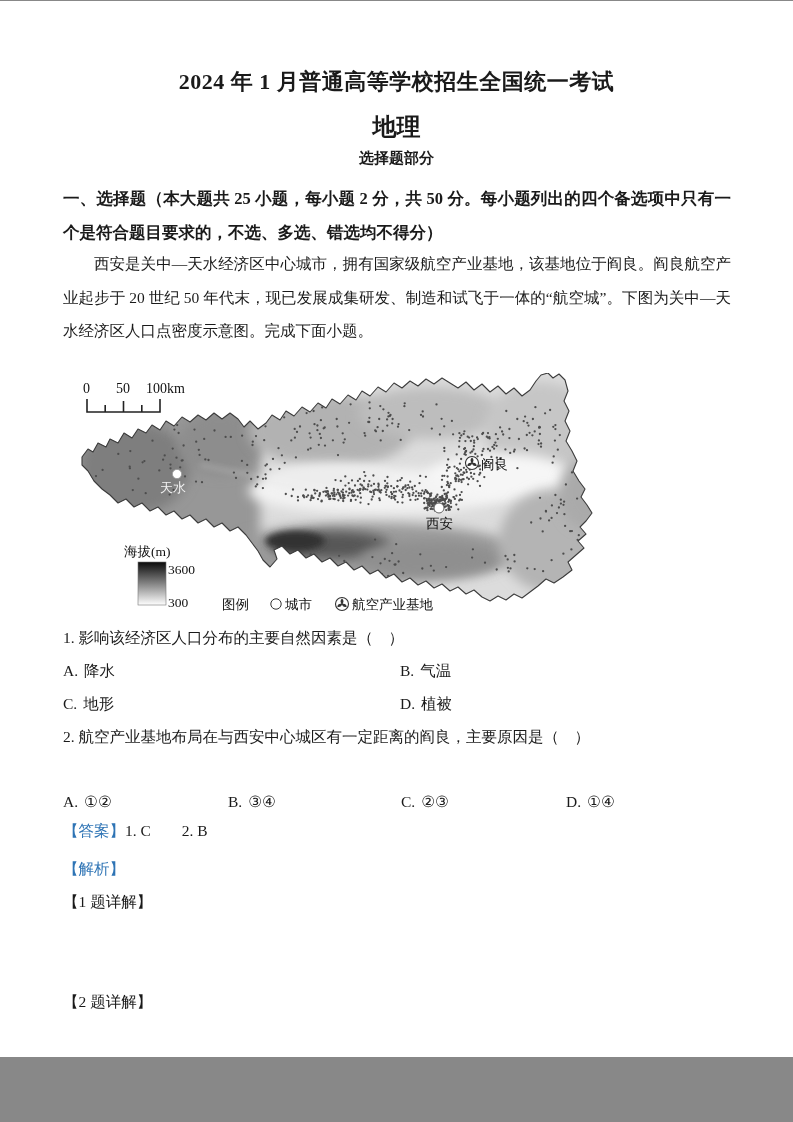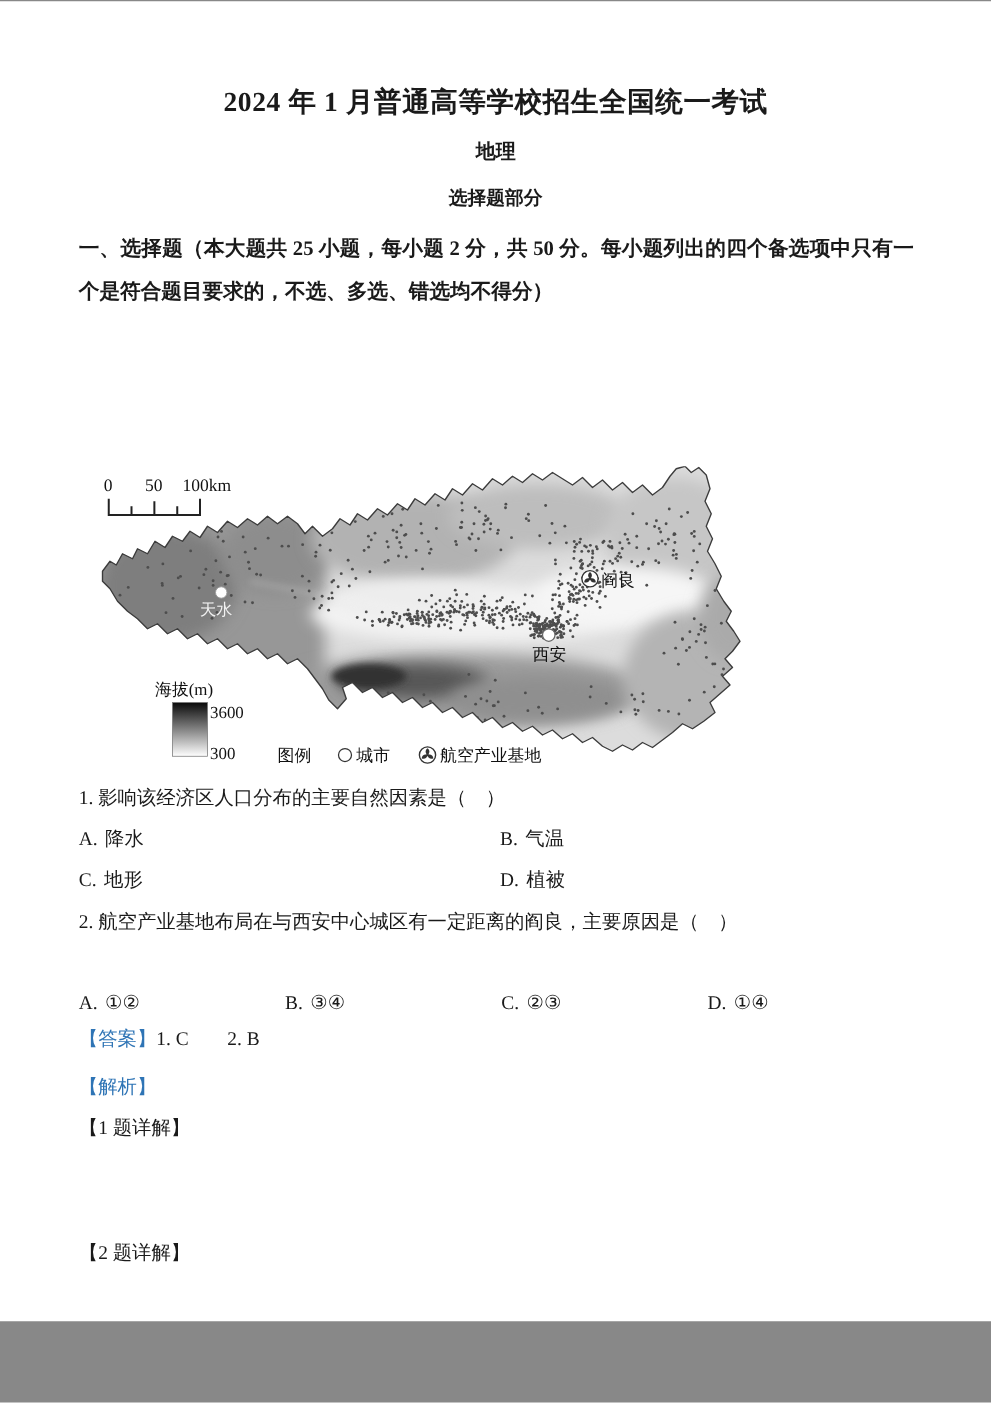--- a/index.html
+++ b/index.html
@@ -4,21 +4,21 @@
 <style>
   html,body{margin:0;padding:0;background:#888;}
   .page{
     position:relative;width:793px;height:1056px;margin:1px auto;
     background:#ffffff;overflow:hidden;
     font-family:"Liberation Serif","DejaVu Serif",serif;color:#1a1a1a;
   }
   .abs{position:absolute;}
   .ctr{left:0;width:793px;text-align:center;}
   .exam-title{top:66px;font-size:22px;font-weight:bold;letter-spacing:.5px;}
-  .subject{top:110px;font-size:16px;font-weight:bold;text-align:center;}
+  .subject{top:110px;font-size:24px;font-weight:bold;text-align:center;}
   .section-label{top:148px;font-size:15px;font-weight:bold;}
   .instructions{top:181px;left:63px;width:668px;font-size:16.5px;font-weight:bold;
     line-height:34px;text-align:justify;}
   .intro{top:246px;left:63px;width:668px;font-size:15.5px;line-height:33.5px;
     text-align:justify;text-indent:2em;}
   .figure{top:372px;left:80px;width:620px;height:250px;}
   .qline{left:63px;width:680px;font-size:15.5px;}
   .opt{position:absolute;font-size:15.5px;white-space:nowrap;}
   .opt .ltr{margin-right:6px;}
   .tag-blue{color:#2E74B5;}
@@ -33,20 +33,21 @@
 <body>
 
 <div class="page">
 
   <div class="abs ctr exam-title">2024 年 1 月普通高等学校招生全国统一考试</div>
   <div class="abs ctr subject">地理</div>
   <div class="abs ctr section-label">选择题部分</div>
 
   <div class="abs instructions">一、选择题（本大题共 25 小题，每小题 2 分，共 50 分。每小题列出的四个备选项中只有一个是符合题目要求的，不选、多选、错选均不得分）</div>
 
+  <div class="abs intro">西安是关中—天水经济区中心城市，拥有国家级航空产业基地，该基地位于阎良。阎良航空产业起步于 20 世纪 50 年代末，现已发展成集研发、制造和试飞于一体的“航空城”。下图为关中—天水经济区人口点密度示意图。完成下面小题。</div>
 
   <div class="abs figure">
     <svg width="620" height="250" viewBox="0 0 620 250">
       <defs>
         <filter id="soft" x="-40%" y="-40%" width="180%" height="180%">
           <feGaussianBlur stdDeviation="6"></feGaussianBlur>
         </filter>
         <filter id="soft2" x="-40%" y="-40%" width="180%" height="180%">
           <feGaussianBlur stdDeviation="3"></feGaussianBlur>
         </filter>

